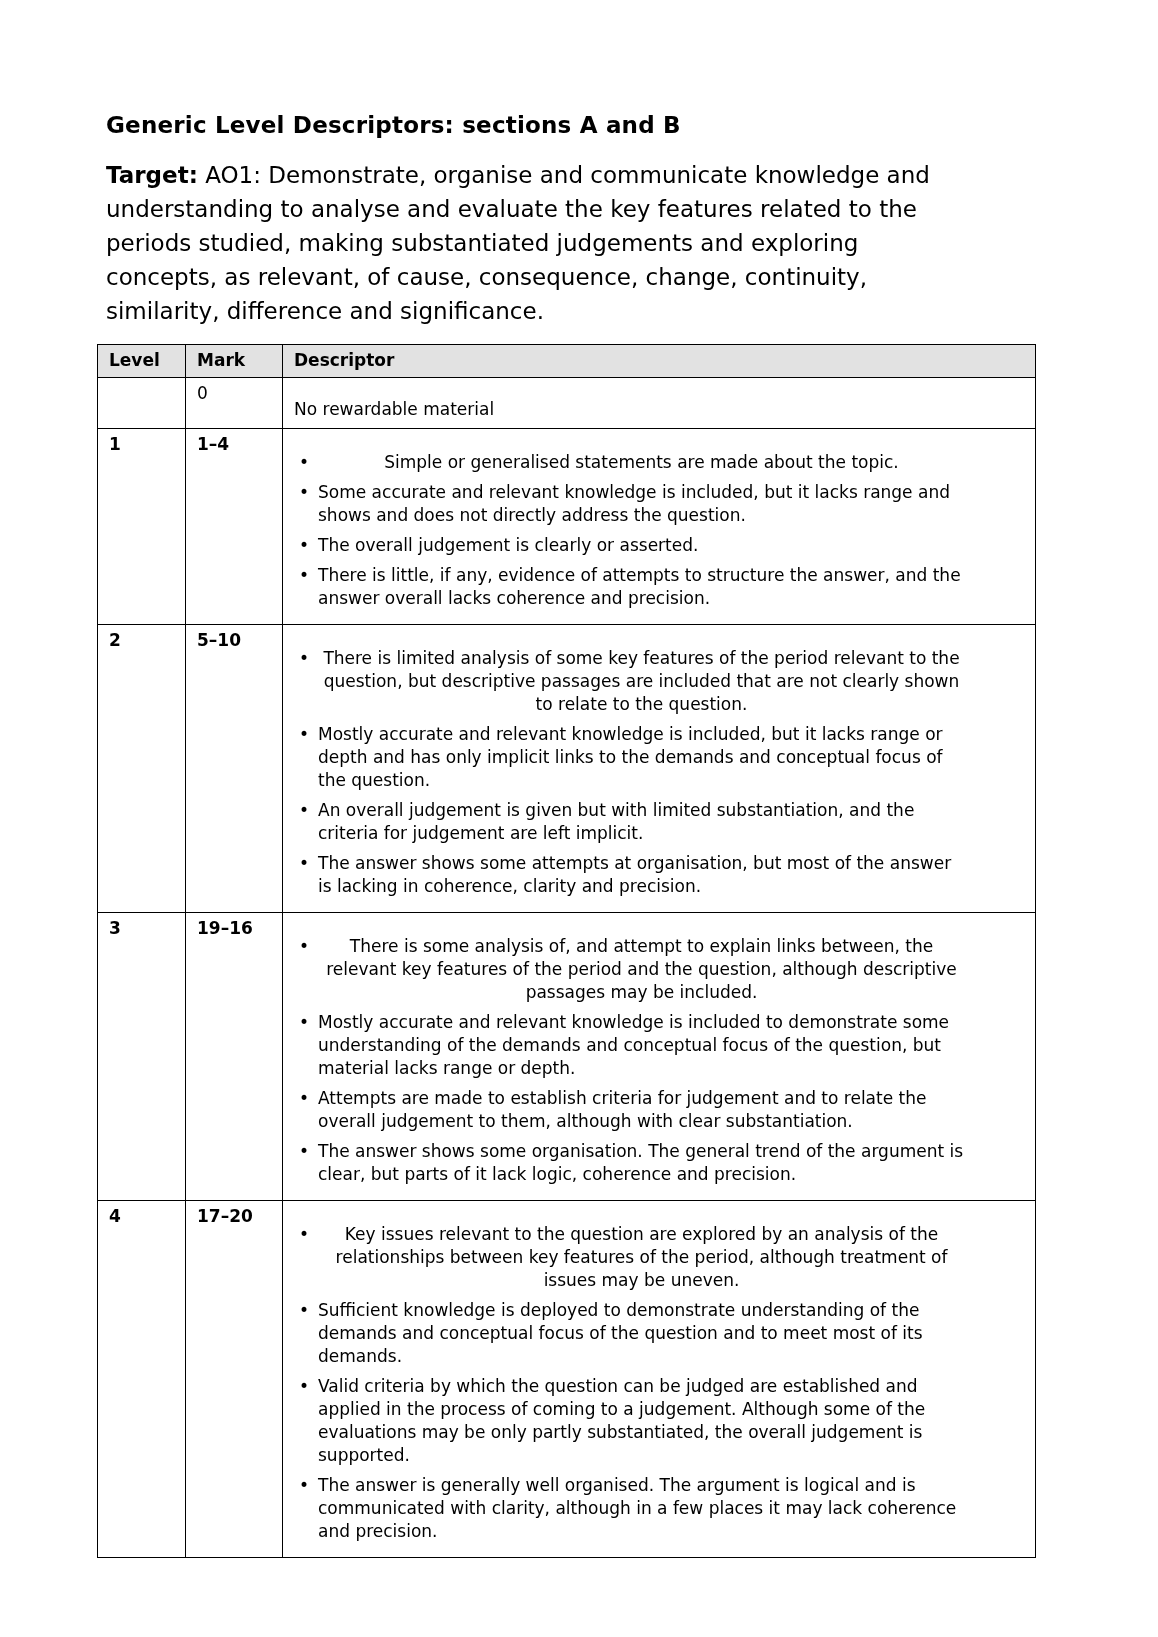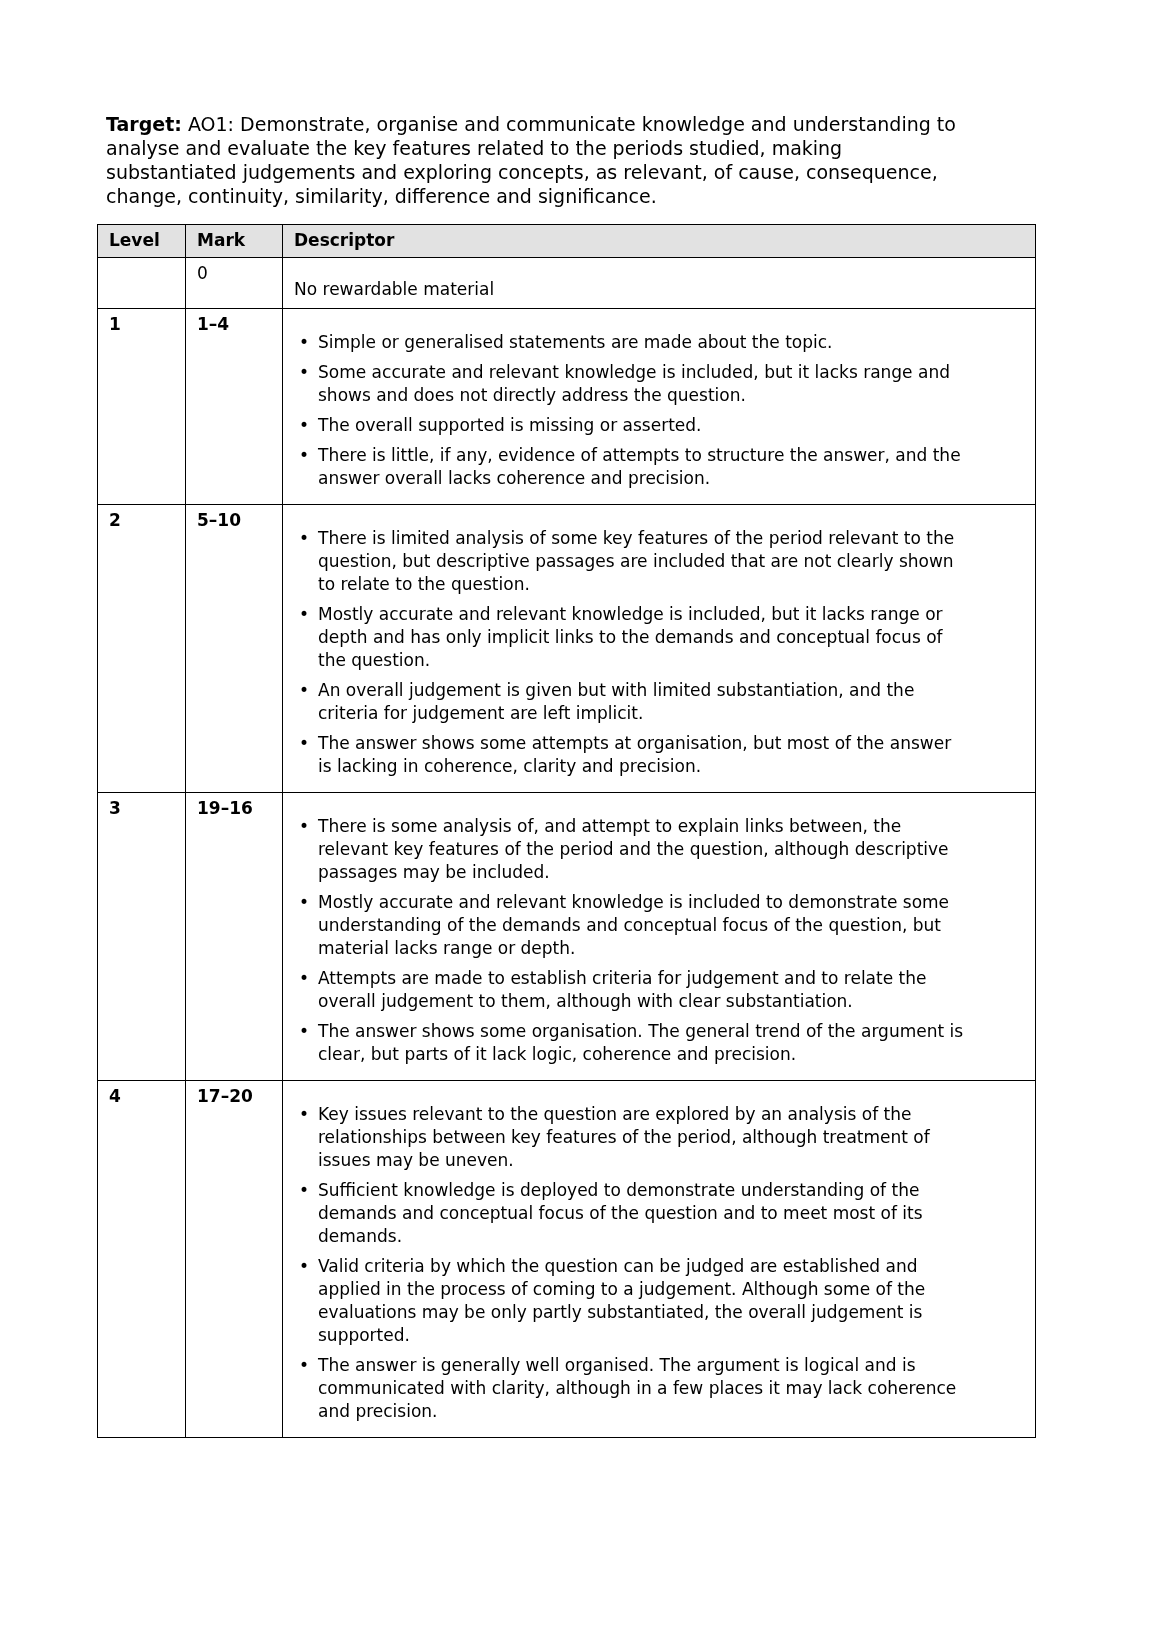--- a/index.html
+++ b/index.html
@@ -19,22 +19,22 @@
     padding-left: 97px;
   }
   .doc-title {
     font-size: 23px;
     font-weight: bold;
     margin: 0 0 20px 9px;
     letter-spacing: 0.2px;
   }
   .intro {
     width: 870px;
-    font-size: 19px;
-    line-height: 24px;
+    font-size: 23px;
+    line-height: 34px;
     margin: 0 12px 16px 9px;
   }
   .intro .lbl { font-weight: bold; }
   table.gld {
     border-collapse: collapse;
     width: 938px;
     table-layout: fixed;
   }
   table.gld th, table.gld td {
     border: 1px solid #000000;
@@ -54,33 +54,34 @@
   td.bold-cell { font-weight: bold; }
   td.c-desc {
     padding: 20px 70px 7px 11px;
   }
   td.c-desc .plain { display: block; }
   .bullet {
     position: relative;
     padding-left: 24px;
     margin: 6px 0 7px 0;
   }
-  .bullet:first-child { margin-top: 2px; }
+  .bullet:first-child { margin-top: 2px; text-align: center; }
   .bullet::before {
     content: "\2022";
     position: absolute;
     left: 5px;
     top: 0;
   }
 </style>
 </head>
 <body>
 
 <div class="page">
 
+  <h1 class="doc-title">Generic Level Descriptors: sections A and B</h1>
 
   <p class="intro"><span class="lbl">Target:</span><span> AO1: Demonstrate, organise and communicate knowledge and understanding to analyse and evaluate the key features related to the periods studied, making substantiated judgements and exploring concepts, as relevant, of cause, consequence, change, continuity, similarity, difference and significance.</span></p>
 
   <table class="gld">
     <colgroup>
       <col style="width:88px">
       <col style="width:97px">
       <col style="width:753px">
     </colgroup>
     <thead>
@@ -98,21 +99,21 @@
             <span class="plain">No rewardable material</span>
           </td>
       </tr>
 
       <tr>
         <td class="c-level bold-cell">1</td>
         <td class="c-mark bold-cell">1–4</td>
         <td class="c-desc">
           <div class="bullet">Simple or generalised statements are made about the topic.</div>
           <div class="bullet">Some accurate and relevant knowledge is included, but it lacks range and shows and does not directly address the question.</div>
-          <div class="bullet">The overall supported is missing or asserted.</div>
+          <div class="bullet">The overall judgement is clearly or asserted.</div>
           <div class="bullet">There is little, if any, evidence of attempts to structure the answer, and the answer overall lacks coherence and precision.</div>
         </td>
       </tr>
 
       <tr>
         <td class="c-level bold-cell">2</td>
         <td class="c-mark bold-cell">5–10</td>
         <td class="c-desc">
           <div class="bullet">There is limited analysis of some key features of the period relevant to the question, but descriptive passages are included that are not clearly shown to relate to the question.</div>
           <div class="bullet">Mostly accurate and relevant knowledge is included, but it lacks range or depth and has only implicit links to the demands and conceptual focus of the question.</div>

